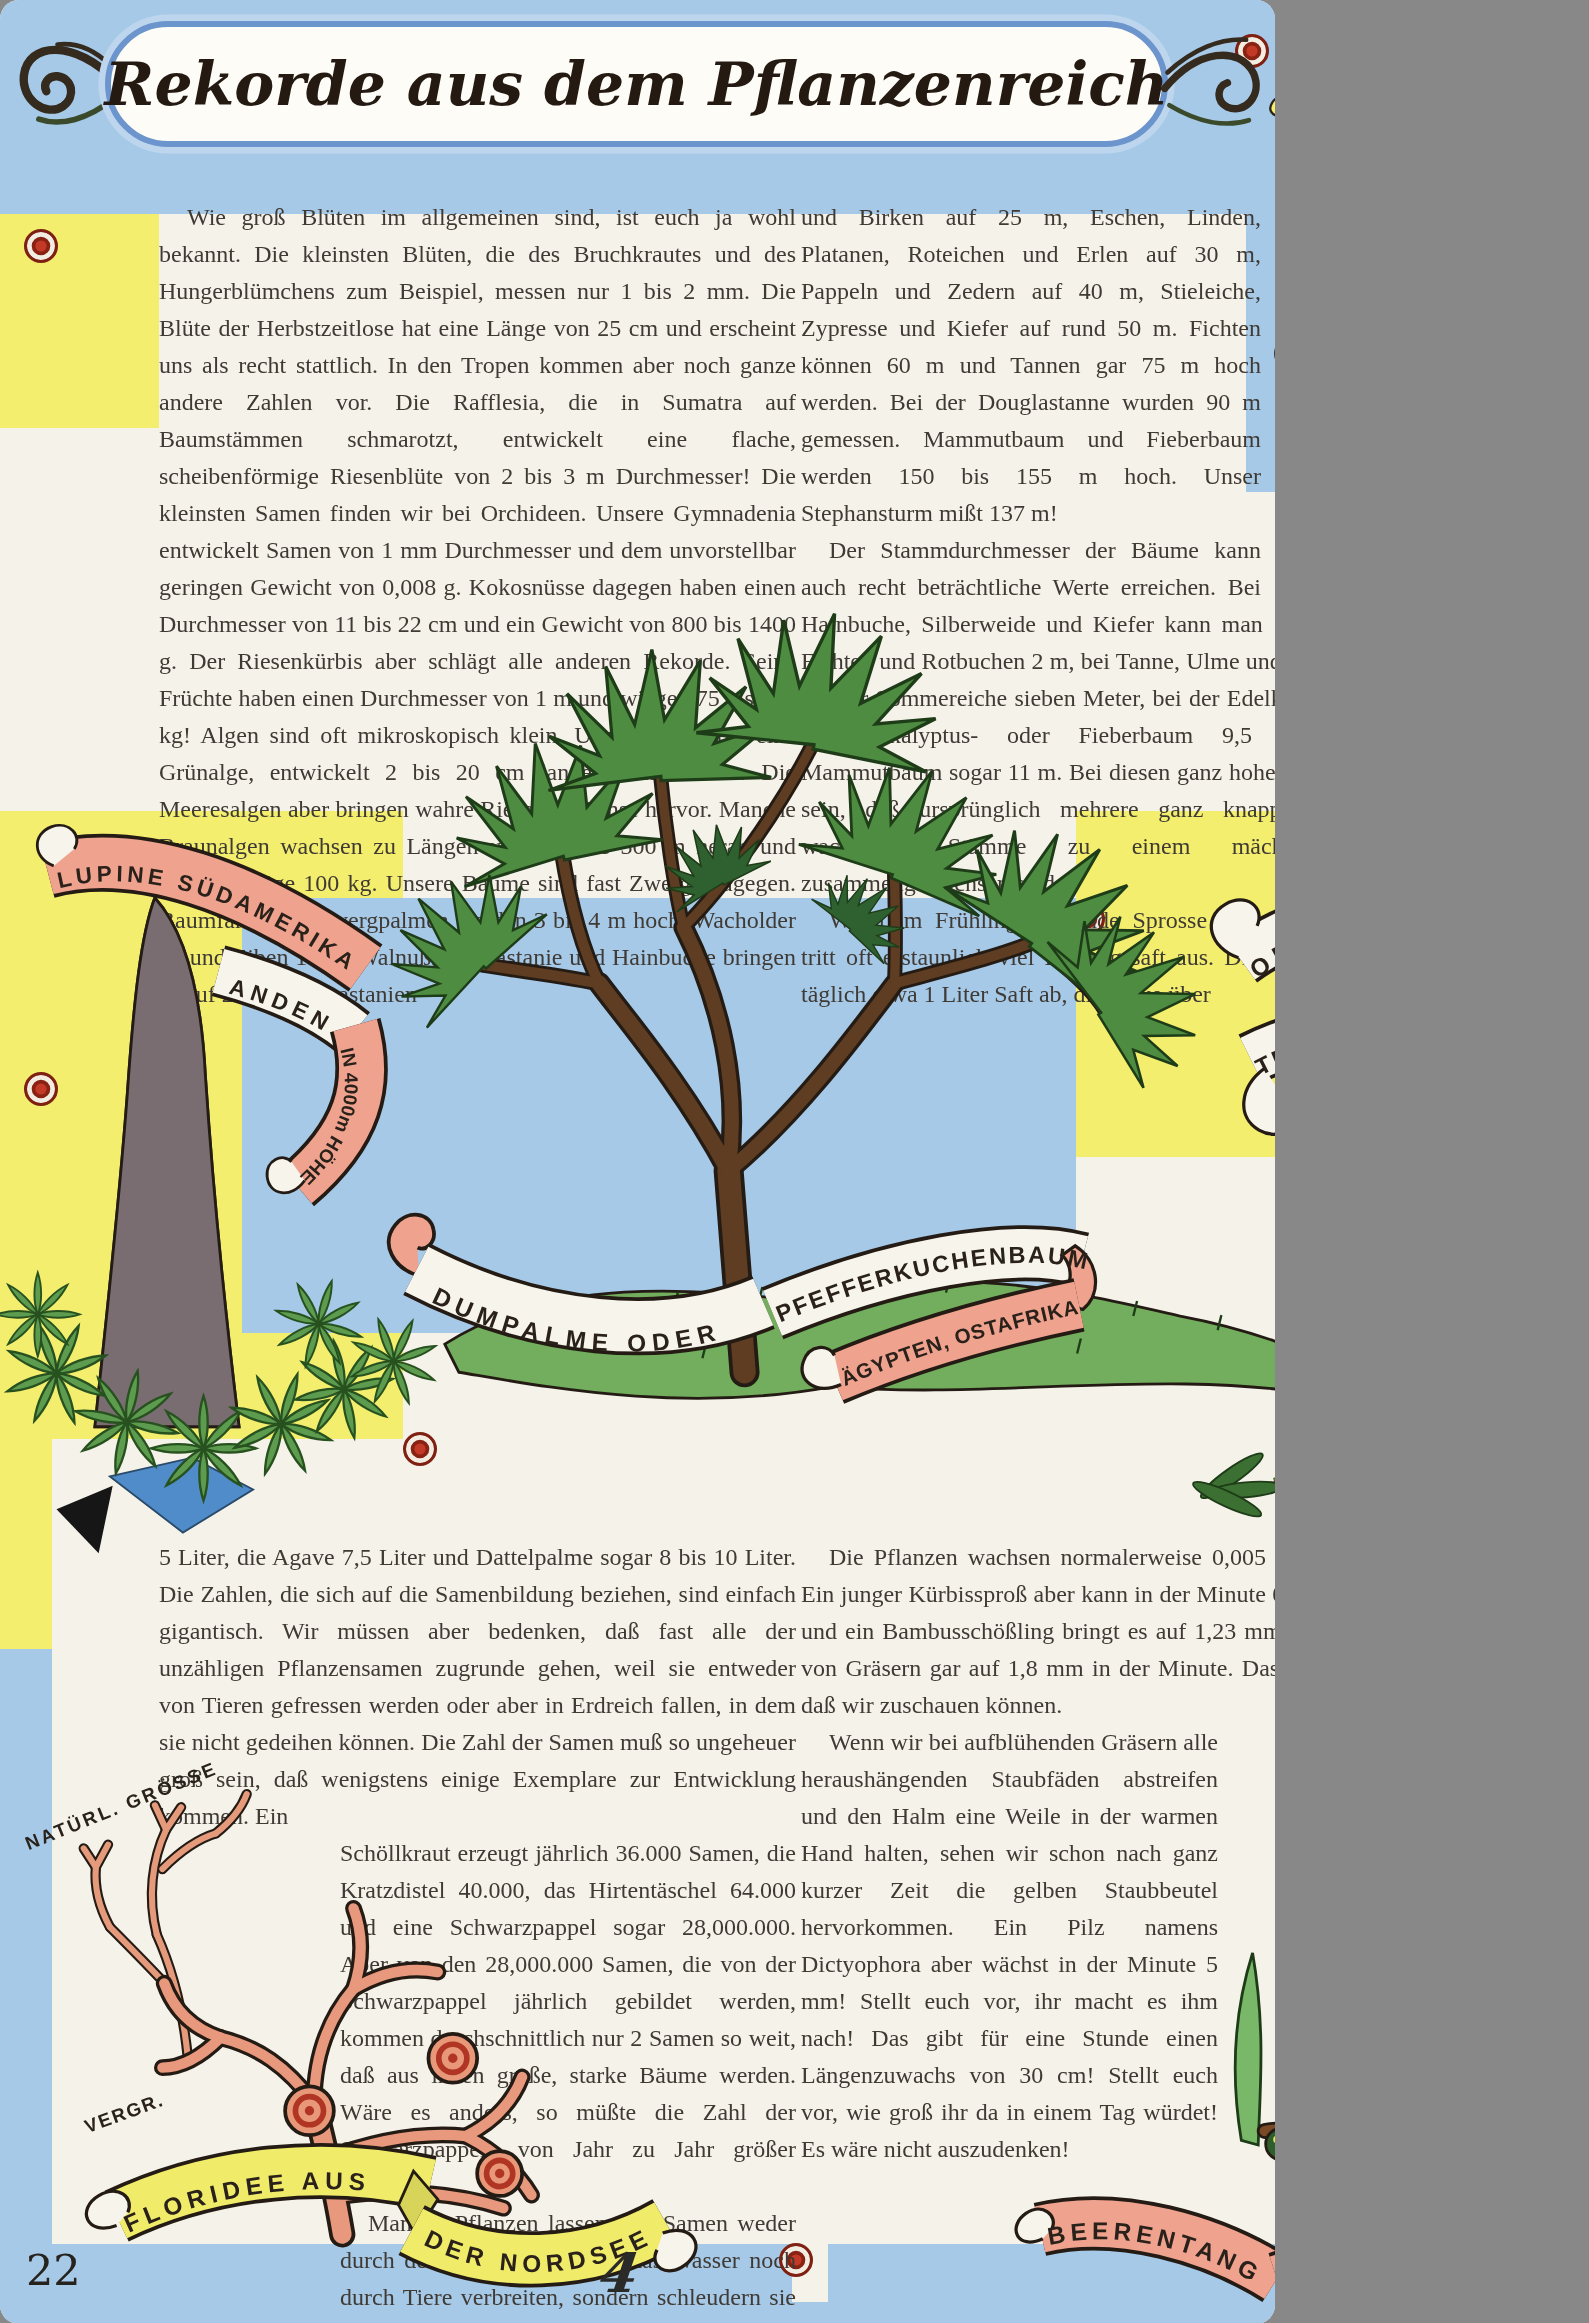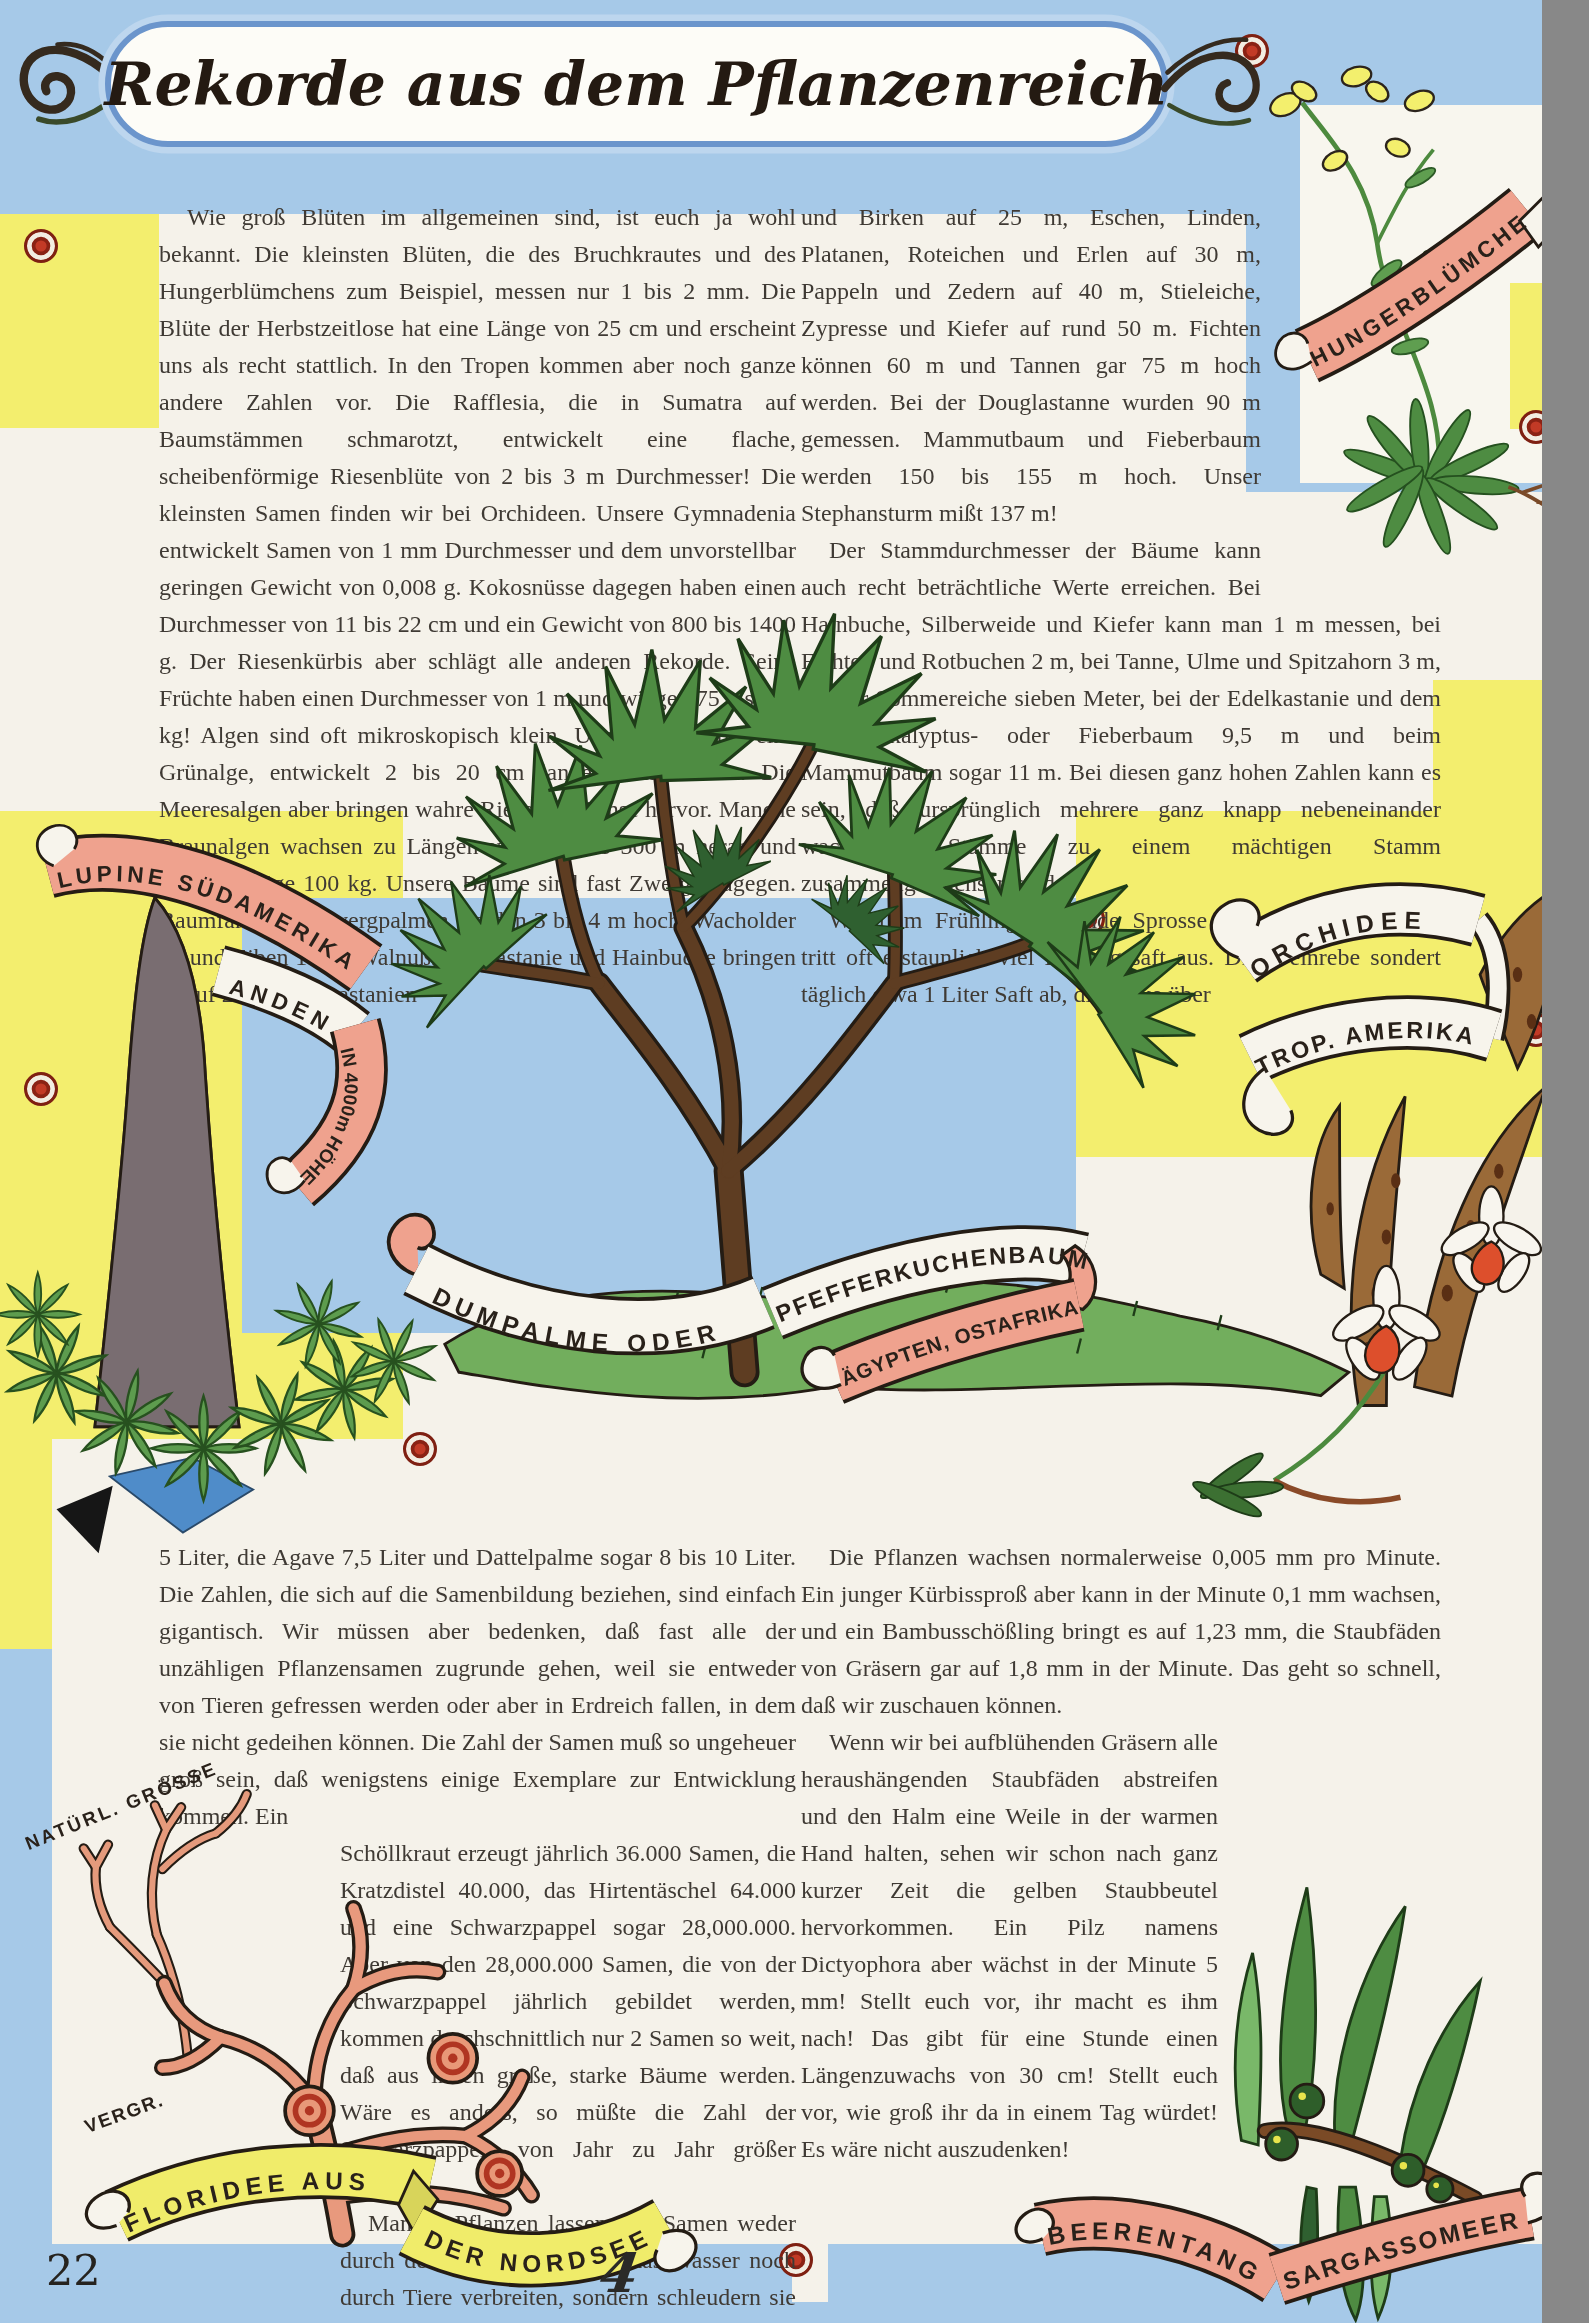--- a/index.html
+++ b/index.html
@@ -1,34 +1,34 @@
 <!DOCTYPE html>
 <html lang="de" style="font-size:15px"><head>
 <meta charset="utf-8">
 <style>
   html,body{margin:0;padding:0;background:#888;}
-  .page{position:relative;width:1542px;height:2324px;background:#f5f2ea;overflow:hidden;
-        font-family:"Liberation Serif",serif;}
+  .page{position:relative;width:1275px;height:2324px;background:#f5f2ea;overflow:hidden;
+        font-family:"Liberation Serif",serif;border-radius:19px;}
   .bg{position:absolute;}
   .col{position:absolute;color:#3f3a34;font-size:24px;line-height:37px;text-align:justify;}
   .col p{margin:0;padding:0;}
   p.ind{text-indent:28px;}
   .cutout-r{float:right;width:180px;height:398px;}
   .blockB3{margin-left:181px;}
   .blockB4{width:417px;}
   .orn{position:absolute;width:28px;height:28px;border-radius:50%;background:#c23a26;
        border:3.7px solid #7e2012;box-shadow:inset 0 0 0 4.7px #f2ede2, inset 0 0 0 8.4px #8a2214;}
   .masthead{position:absolute;left:105px;top:20.6px;width:1051px;height:114px;background:#fdfcf7;
             border:6.6px solid #6b95cc;border-radius:66px;box-shadow:0 0 0 6.6px #bdd6ee;
             display:flex;align-items:center;justify-content:center;}
   .masthead-text{font-family:"DejaVu Serif",serif;font-style:italic;font-weight:bold;
                  font-size:60px;color:#241a12;letter-spacing:0px;white-space:nowrap;}
   .ribbon-text{font-family:"Liberation Sans",sans-serif;font-weight:bold;fill:#29211a;}
   .handlabel{font-family:"Liberation Sans",sans-serif;font-weight:bold;fill:#29211a;}
-  .pagenum{position:absolute;font-family:"DejaVu Serif",serif;font-size:43px;color:#26231f;margin-left:20px;}
+  .pagenum{position:absolute;font-family:"DejaVu Serif",serif;font-size:43px;color:#26231f;}
   .platemark{position:absolute;font-family:"DejaVu Serif",serif;font-style:italic;font-weight:bold;
              font-size:54px;color:#2a2a28;transform:skewX(-8deg);}
   svg{position:absolute;overflow:visible;}
 </style>
 </head>
 <body>
 
 <div class="page">
 
   <div class="bg" style="left:0;top:0;width:1589px;height:214px;background:#a6c9e8;"></div>

